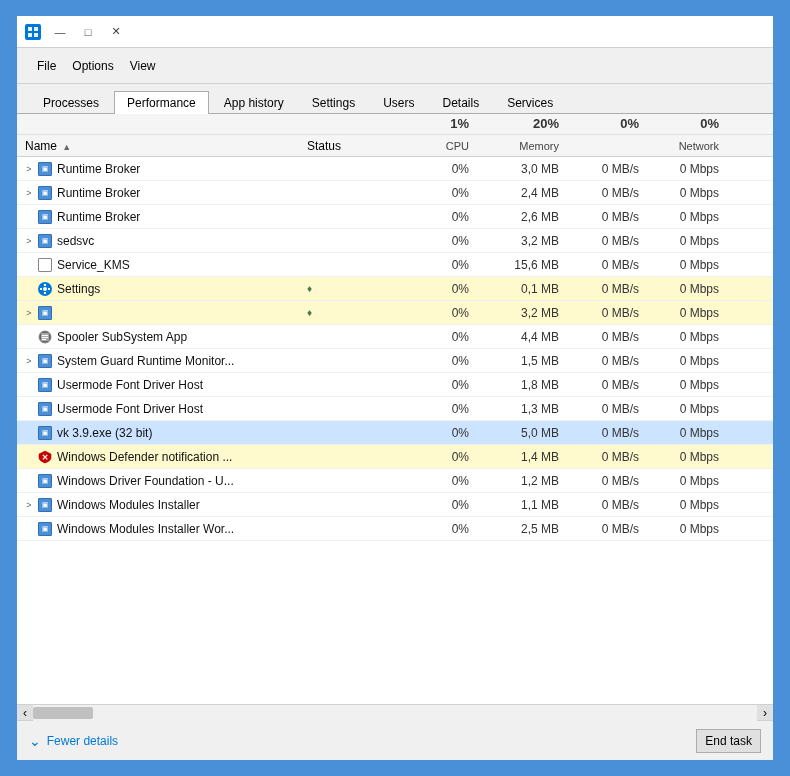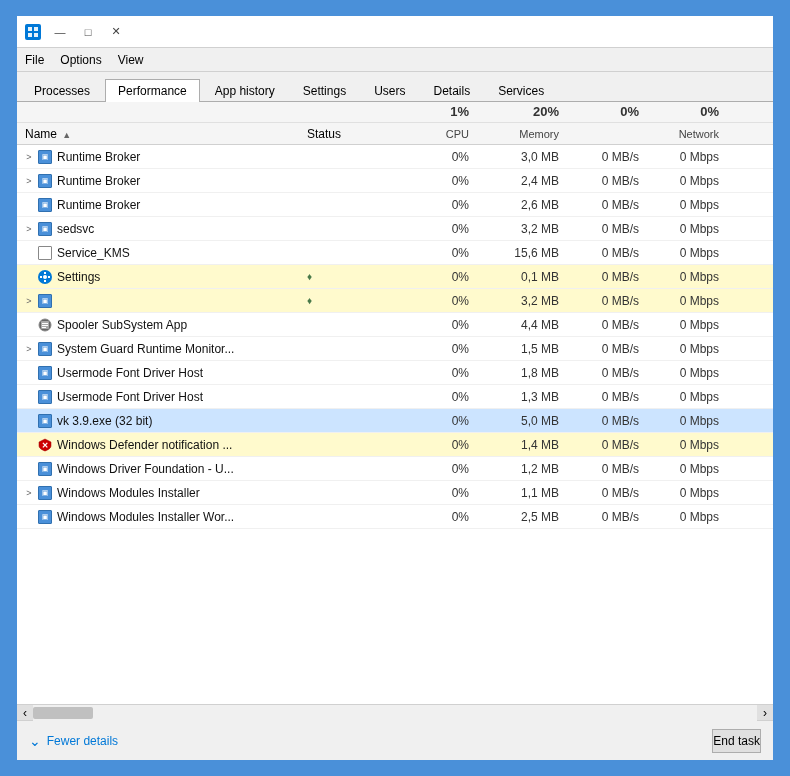--- a/index.html
+++ b/index.html
@@ -58,38 +58,38 @@
       background: transparent;
       cursor: pointer;
       font-size: 11px;
       display: flex;
       align-items: center;
       justify-content: center;
       color: #444;
     }
     .menu-bar {
       background: #f0f0f0;
-      height: 24px;
-      display: flex;
-      align-items: center;
-      padding: 0 0;
+      height: 36px;
+      display: flex;
+      align-items: center;
+      padding: 0 12px;
       border-bottom: 1px solid #d0d0d0;
       flex-shrink: 0;
     }
     .menu-item {
       padding: 2px 8px;
       cursor: pointer;
       font-size: 12px;
     }
     .tabs {
       background: #f0f0f0;
       height: 30px;
       display: flex;
       align-items: flex-end;
-      padding: 0 4px;
+      padding: 0 13px;
       border-bottom: 1px solid #adadad;
       flex-shrink: 0;
     }
     .tab {
       padding: 4px 12px;
       cursor: pointer;
       font-size: 12px;
       border: 1px solid transparent;
       border-bottom: none;
       margin-right: 2px;
@@ -283,21 +283,21 @@
     }
     .fewer-details {
       display: flex;
       align-items: center;
       gap: 6px;
       cursor: pointer;
       font-size: 12px;
       color: #0078d7;
     }
     .end-task-btn {
-      padding: 4px 0;
+      padding: 4px 8px;
       background: #e0e0e0;
       border: 1px solid #adadad;
       font-size: 12px;
       cursor: pointer;
     }
     .table-content {
       position: relative;
       flex: 1;
       overflow: hidden;
       display: flex;

